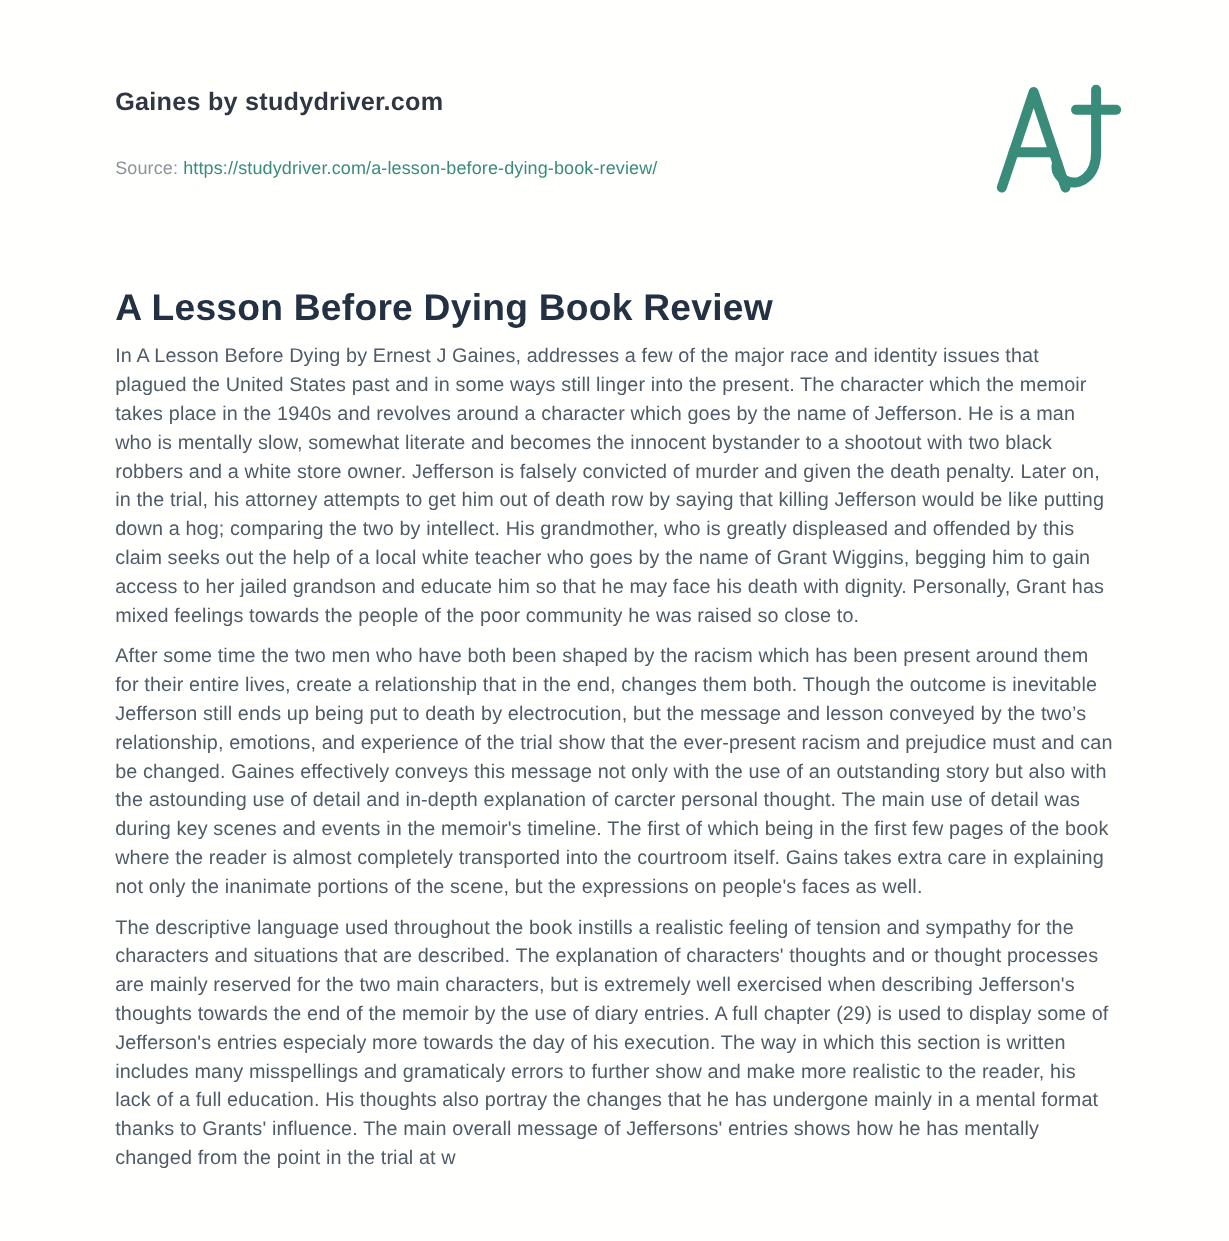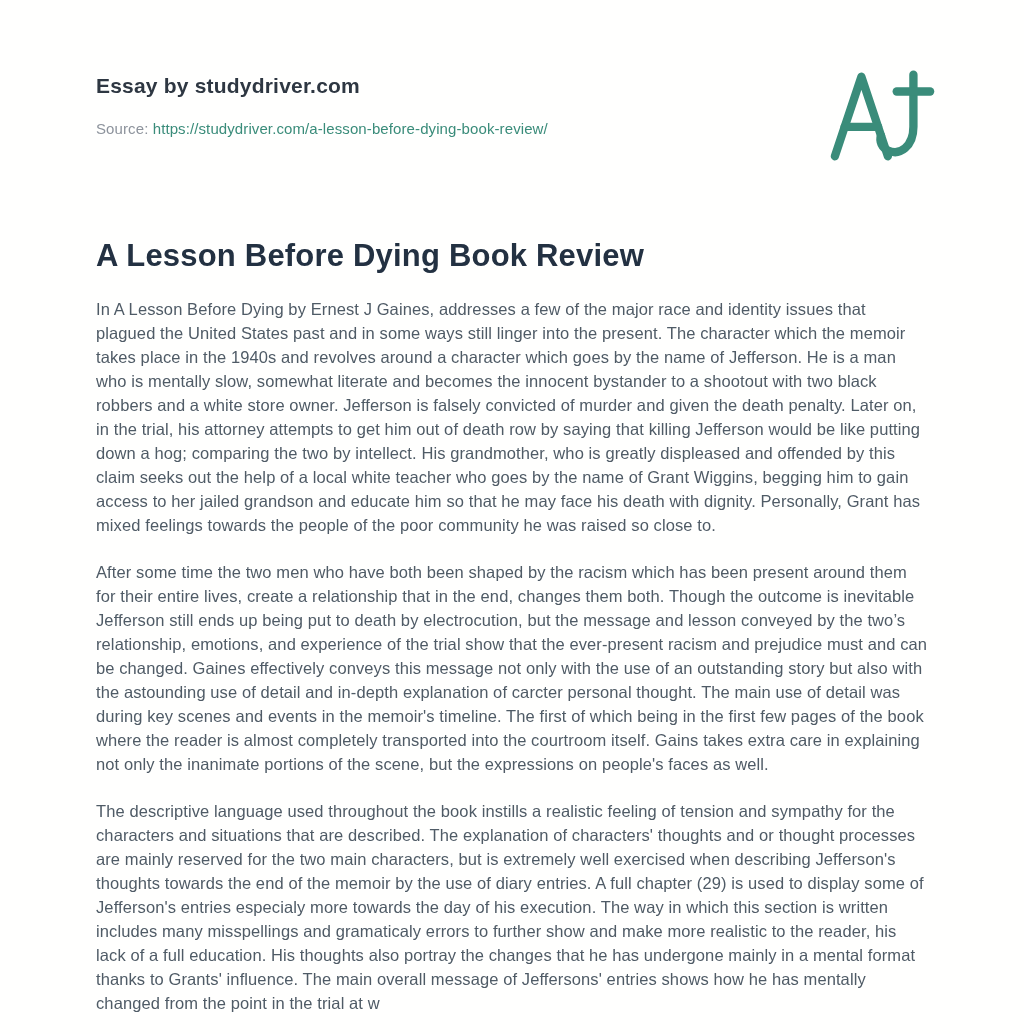--- a/index.html
+++ b/index.html
@@ -28,21 +28,21 @@
   }
 
   .byline {
     font-size: 21px;
     font-weight: 700;
     color: #2e3742;
     letter-spacing: 0.2px;
   }
 
   .source-line {
-    margin-top: 22px;
+    margin-top: 34px;
     font-size: 15px;
     color: #8d939c;
     letter-spacing: 0.1px;
   }
 
   .source-url {
     color: #3a8c7a;
     text-decoration: none;
     cursor: pointer;
   }
@@ -58,36 +58,36 @@
 
   .title {
     margin-top: 72px;
     font-size: 31px;
     font-weight: 600;
     color: #233142;
     letter-spacing: 0.2px;
   }
 
   .para {
-    margin-top: 23px;
+    margin-top: 10px;
     font-size: 16.5px;
     line-height: 24px;
     color: #4f5b66;
     letter-spacing: 0.1px;
     text-align: left;
   }
 </style>
 </head>
 <body>
 
 <div class="page">
 
   <header class="doc-header">
     <div class="header-left">
-      <div class="byline">Essay by studydriver.com</div>
+      <div class="byline">Gaines by studydriver.com</div>
       <div class="source-line">
         <span>Source:</span>
         <a class="source-url">https://studydriver.com/a-lesson-before-dying-book-review/</a>
       </div>
     </div>
 
     <div class="logo">
       <svg width="108" height="92" viewBox="0 0 110 92" aria-hidden="true">
         <g fill="none" stroke="#3a8c7a" stroke-width="8.5" stroke-linecap="round" stroke-linejoin="round">
           <path d="M7 87 L34 6 L61 87"></path>

